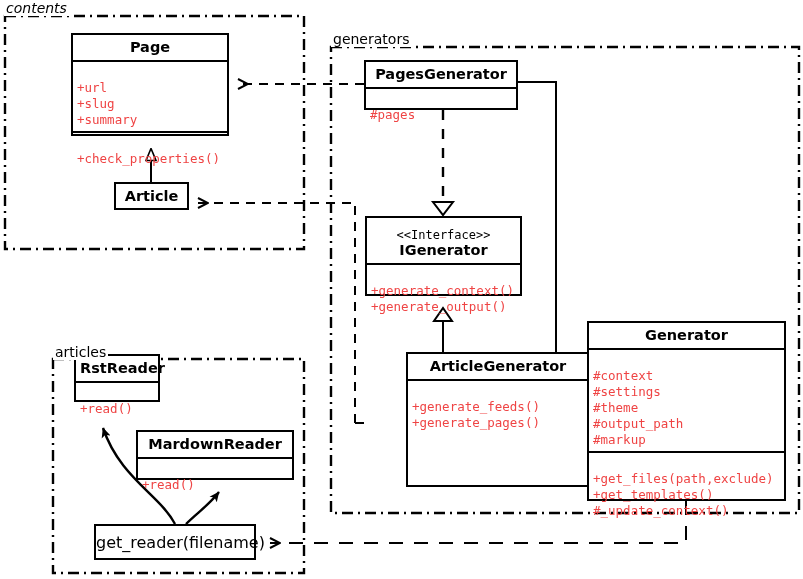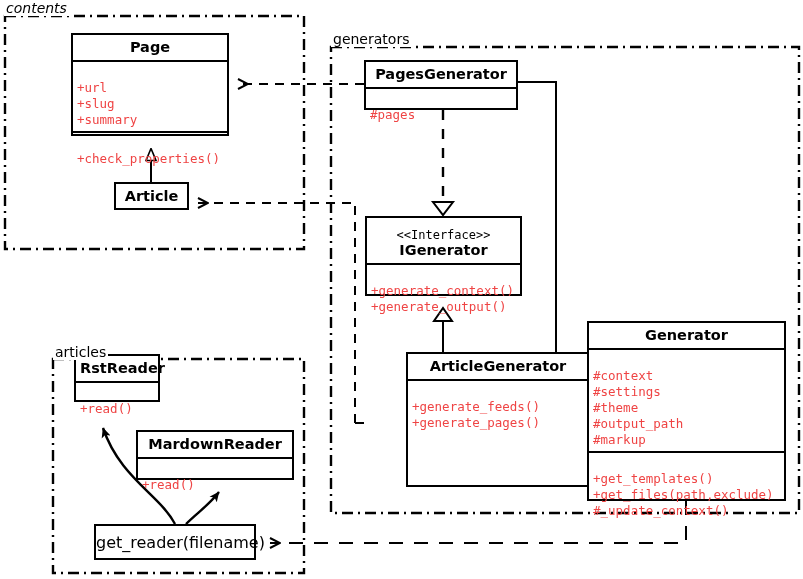--- a/index.html
+++ b/index.html
@@ -165,22 +165,22 @@
 <div class="umlbox" style="left:587px;top:321px;width:199px;height:180px;">
   <div class="uml-title">Generator</div>
   <div class="uml-compartment uml-sep">
     <div>#context</div>
     <div>#settings</div>
     <div>#theme</div>
     <div>#output_path</div>
     <div>#markup</div>
   </div>
   <div class="uml-compartment uml-sep">
+    <div>+get_files(path,exclude)</div>
     <div>+get_templates()</div>
-    <div>+get_files(path,exclude)</div>
     <div>#_update_context()</div>
   </div>
 </div>
 
 <div class="umlbox" style="left:74px;top:354px;width:86px;height:48px;">
   <div class="uml-title">RstReader</div>
   <div class="uml-compartment uml-sep">
     <div>+read()</div>
   </div>
 </div>

